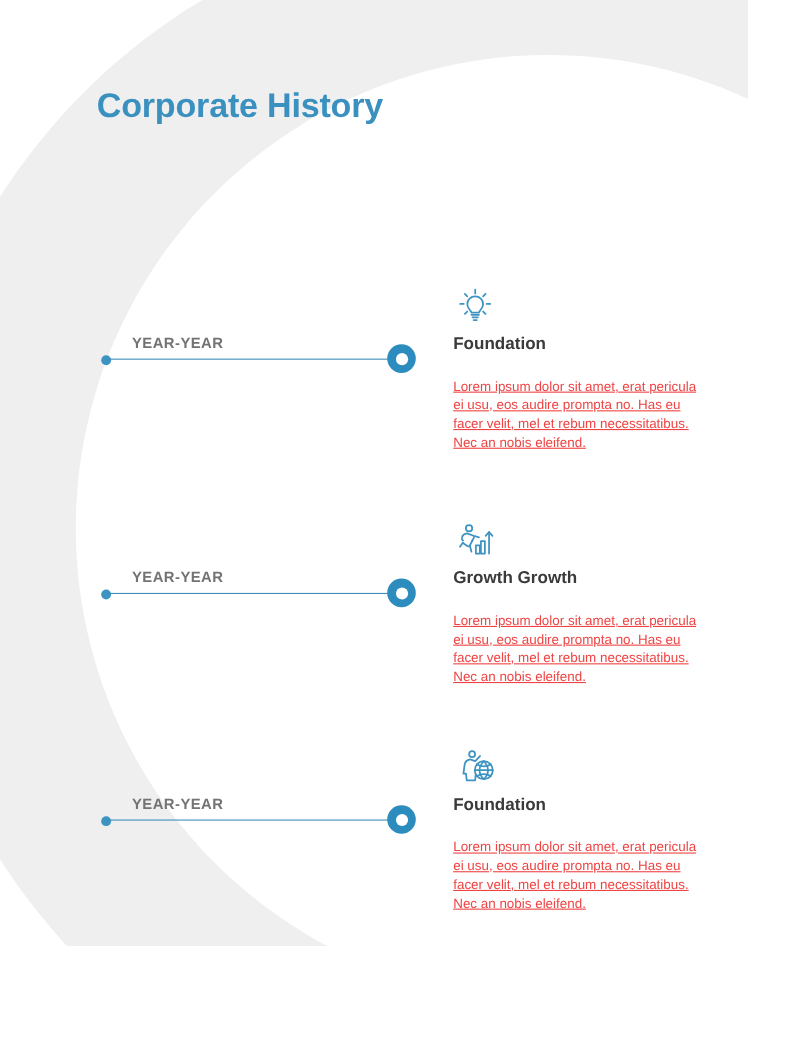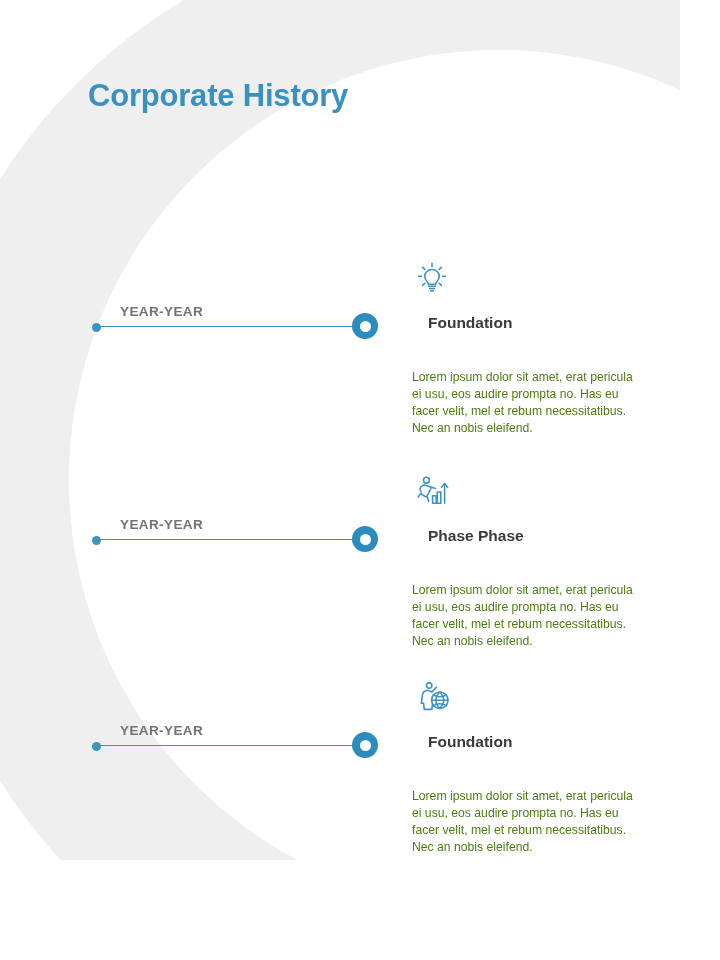--- a/index.html
+++ b/index.html
@@ -125,33 +125,34 @@
     height: 40px;
     margin-bottom: 6px;
     color: #3D93C2;
   }
   .item-icon svg { display: block; }
 
   .item-heading {
     font-size: 15.5px;
     font-weight: bold;
     color: #3A3A3A;
-    margin: 16px;
+    margin: 0;
     padding: 0;
     line-height: 1.2;
     white-space: nowrap;
   }
 
   .item-body {
     margin: 0;
     padding-top: 20px;
     font-size: 12.2px;
     line-height: 17px;
-    color: #4d7c0f;
+    color: #ef4444;
     width: 232px;
+    text-decoration: underline;
   }
 </style>
 </head>
 <body>
 
 <div id="slide">
 
   <svg id="bg-arc" viewBox="0 0 720 960" xmlns="http://www.w3.org/2000/svg" aria-hidden="true">
     <defs>
       <clipPath id="slideClip">
@@ -211,21 +212,21 @@
           <path d="M17.3 20.6l-2.2 4.4c-.4.8-1.3 1-2 .5l-4.2-2.8"></path>
           <path d="M15.1 25l1.5 5.5"></path>
           <path d="M8.9 22.1L6.2 26"></path>
           <path d="M19.6 16.3l3.8 1.2"></path>
           <rect x="20.6" y="24.8" width="3.6" height="7.4"></rect>
           <rect x="25.2" y="21" width="3.6" height="11.2"></rect>
           <path d="M32.6 32.2V12.8"></path>
           <path d="M29.5 16.2l3.1-3.6 3.1 3.6"></path>
         </svg>
       </span>
-      <h3 class="item-heading">Phase Phase</h3>
+      <h3 class="item-heading">Growth Growth</h3>
       <p class="item-body">Lorem ipsum dolor sit amet, erat pericula ei usu, eos audire prompta no. Has eu facer velit, mel et rebum necessitatibus. Nec an nobis eleifend.</p>
     </div>
   </div>
 
   <div class="row" id="row-2">
     <div class="year-label">YEAR-YEAR</div>
     <div class="connector-dot"></div>
     <div class="connector-line"></div>
     <div class="node-ring"></div>
 

